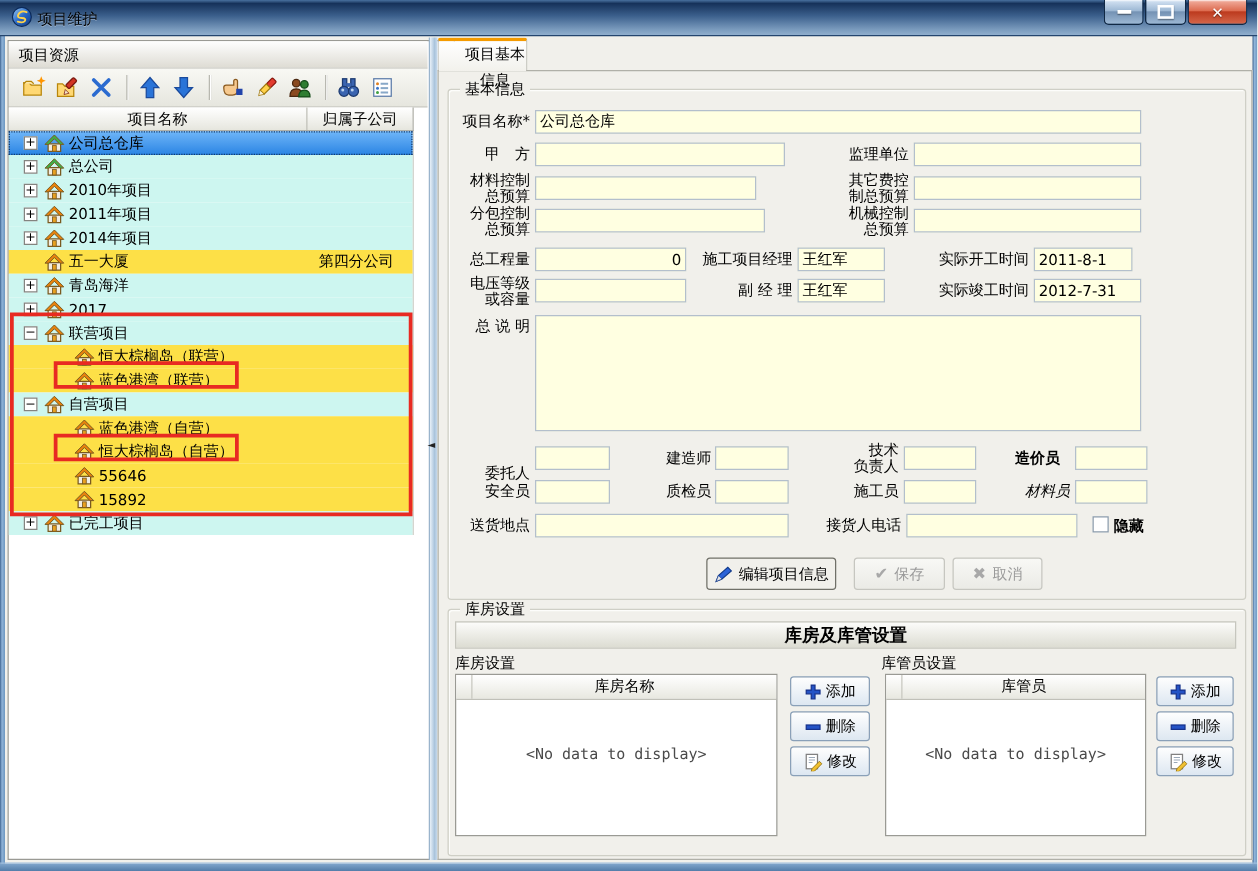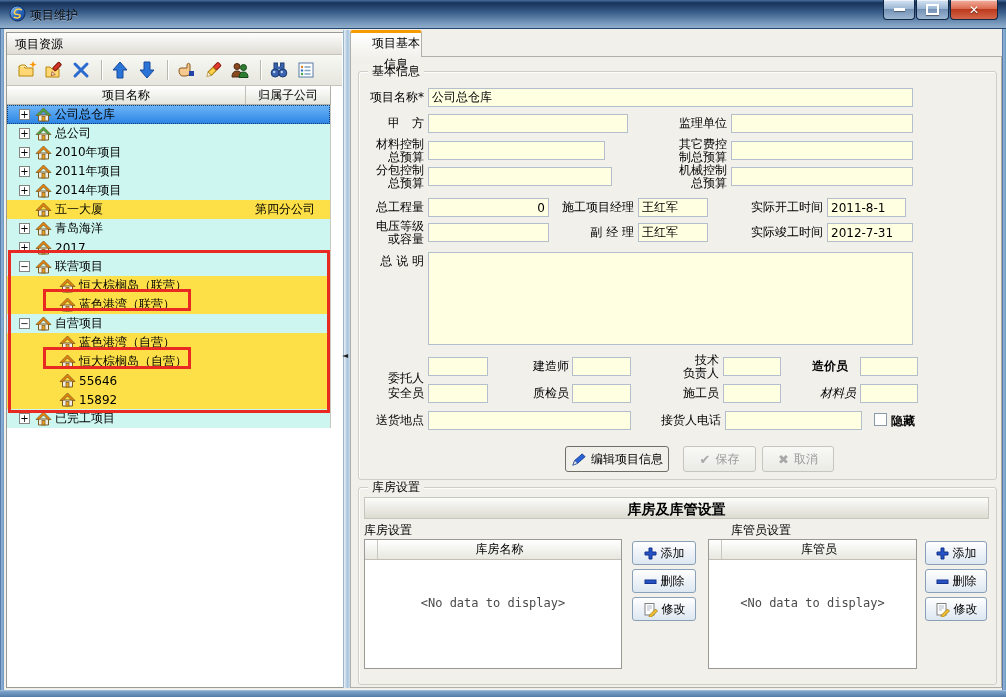--- a/index.html
+++ b/index.html
@@ -502,21 +502,21 @@
   </div>
   <div class="wsbtn" style="left:632px;top:597px;width:64px;">
     <svg width="15" height="15" viewBox="0 0 15 15">
       <rect x="2" y="1.5" width="9" height="11.5" fill="#fff" stroke="#808080"></rect>
       <path d="M4 4 h5 M4 6 h5 M4 8 h3" stroke="#9aa8b8" stroke-width="0.8"></path>
       <path d="M6.5 13 l6 -6 2 2 -6 6 -2.6 0.6 Z" fill="#f0c030" stroke="#907010" stroke-width="0.7"></path>
       </svg>
     <span>修改</span>
   </div>
 
-  <span class="sub-lbl" style="left:705px;top:524px;margin-left:26px;">库管员设置</span>
+  <span class="sub-lbl" style="left:705px;top:524px;">库管员设置</span>
   <div class="wtable" style="left:708px;top:539px;width:209px;height:130px;">
     <div class="wth">
       <div class="wth-ind"></div>
       <div class="wth-title">库管员</div>
     </div>
     <div class="empty-text">&lt;No data to display&gt;</div>
   </div>
   <div class="wsbtn" style="left:925px;top:541px;width:62px;">
     <svg width="13" height="13" viewBox="0 0 13 13">
         <path d="M5 1 h3 v4 h4 v3 h-4 v4 h-3 v-4 H1 V5 h4 Z" fill="#2453c6" stroke="#16328c"></path>

